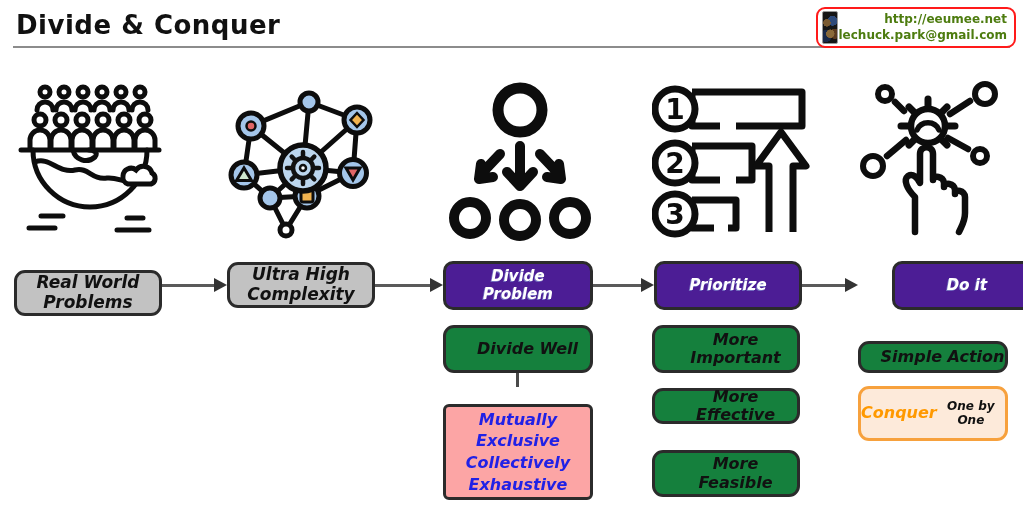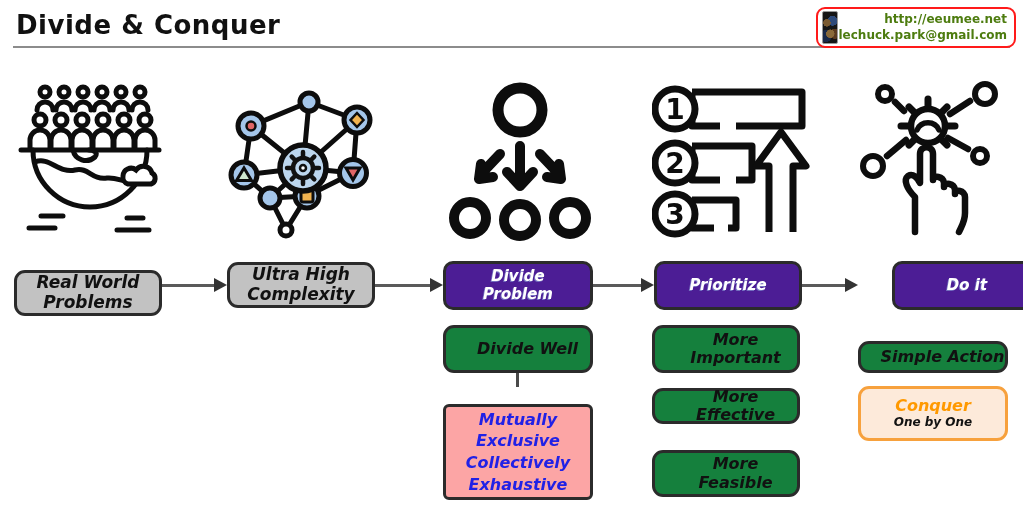--- a/index.html
+++ b/index.html
@@ -26,21 +26,21 @@
   .box{position:absolute;display:flex;align-items:center;justify-content:center;text-align:center;
        box-sizing:border-box;border:3px solid #2b2b2b;border-radius:11px;
        font-style:italic;font-weight:bold;}
   .box span{white-space:pre-line;line-height:1.15;}
   .gray{background:#c2c2c2;color:#111;font-size:17px;}
   .dark{background:#4c1d95;color:#fff;font-size:15px;
         text-shadow:-1px 1px 0 rgba(150,180,225,.55);border-radius:10px;}
   .light{background:#15803d;color:#111;font-size:16px;padding-left:19px;}
   .mece{background:#fca5a5;color:#2121e6;font-size:16px;border-radius:6px;margin-top:17px;}
   .mece span{line-height:1.35;}
-  .conquer{background:#fdeada;border-color:#f7a13d;flex-direction:column;}
+  .conquer{background:#fdeada;border-color:#f7a13d;flex-direction:row;}
   .conquer .c1{color:#ff9900;font-size:16px;}
   .conquer .c2{color:#111;font-size:12px;}
   
   .harrow{position:absolute;top:284px;height:3px;background:#5a5a5a;}
   .harrow::after{content:"";position:absolute;right:-13px;top:-6px;width:0;height:0;
        border-left:13px solid #333;border-top:7px solid transparent;border-bottom:7px solid transparent;}
   .vconn{position:absolute;left:516px;top:373px;width:3px;height:14px;background:#4a4a4a;}
   .icon{position:absolute;}
 </style>
 </head>

